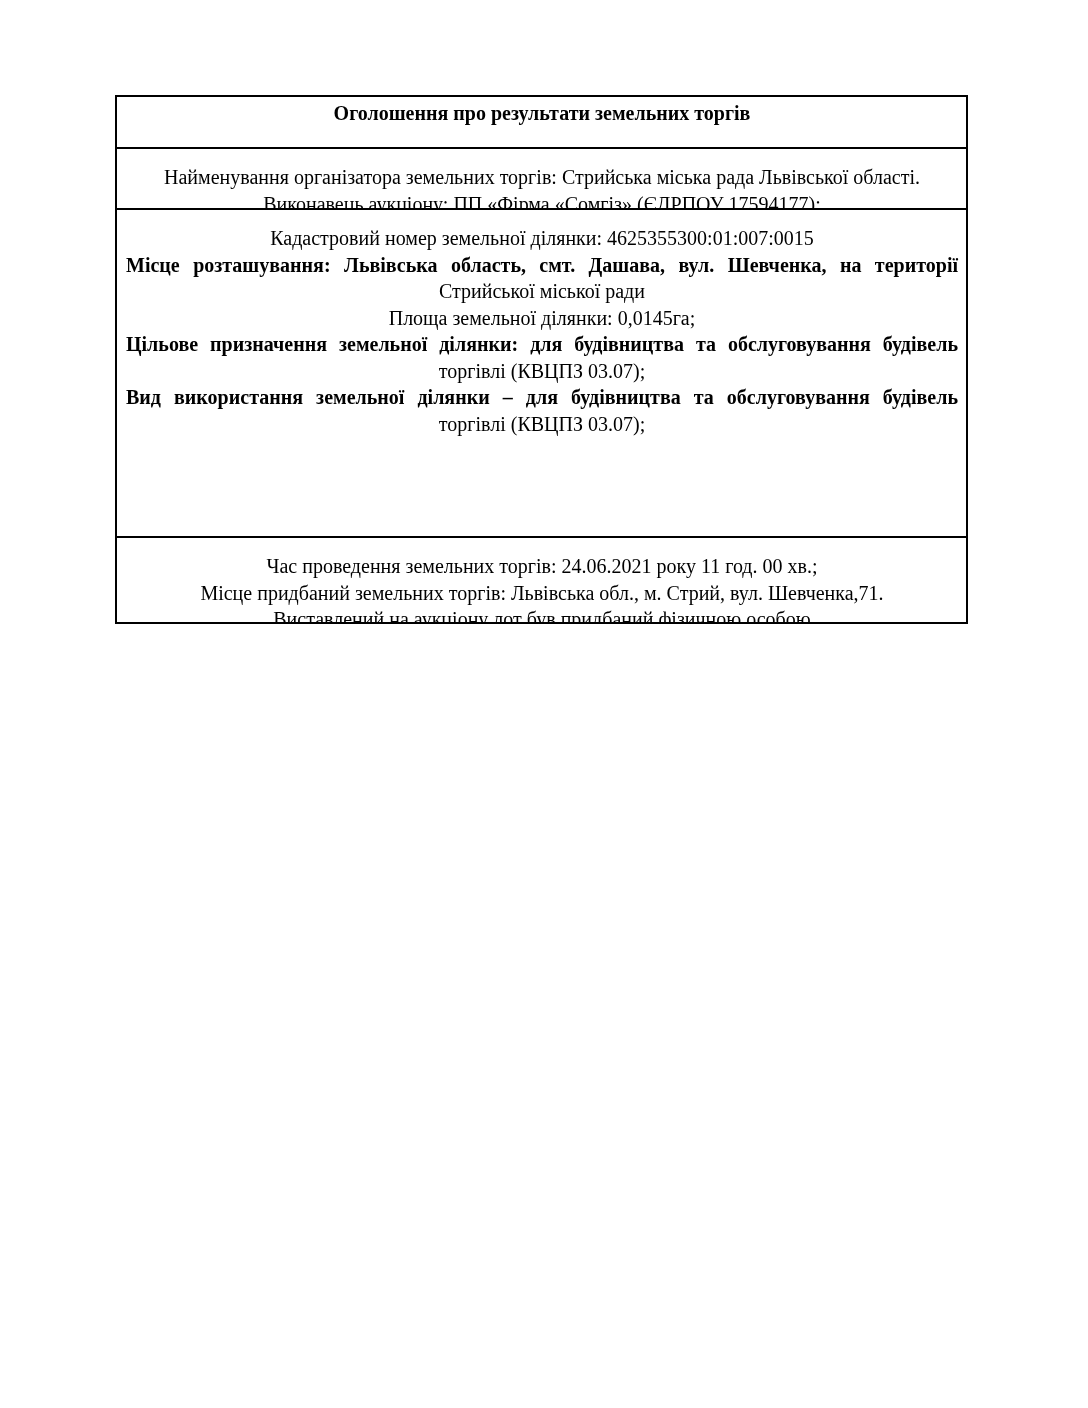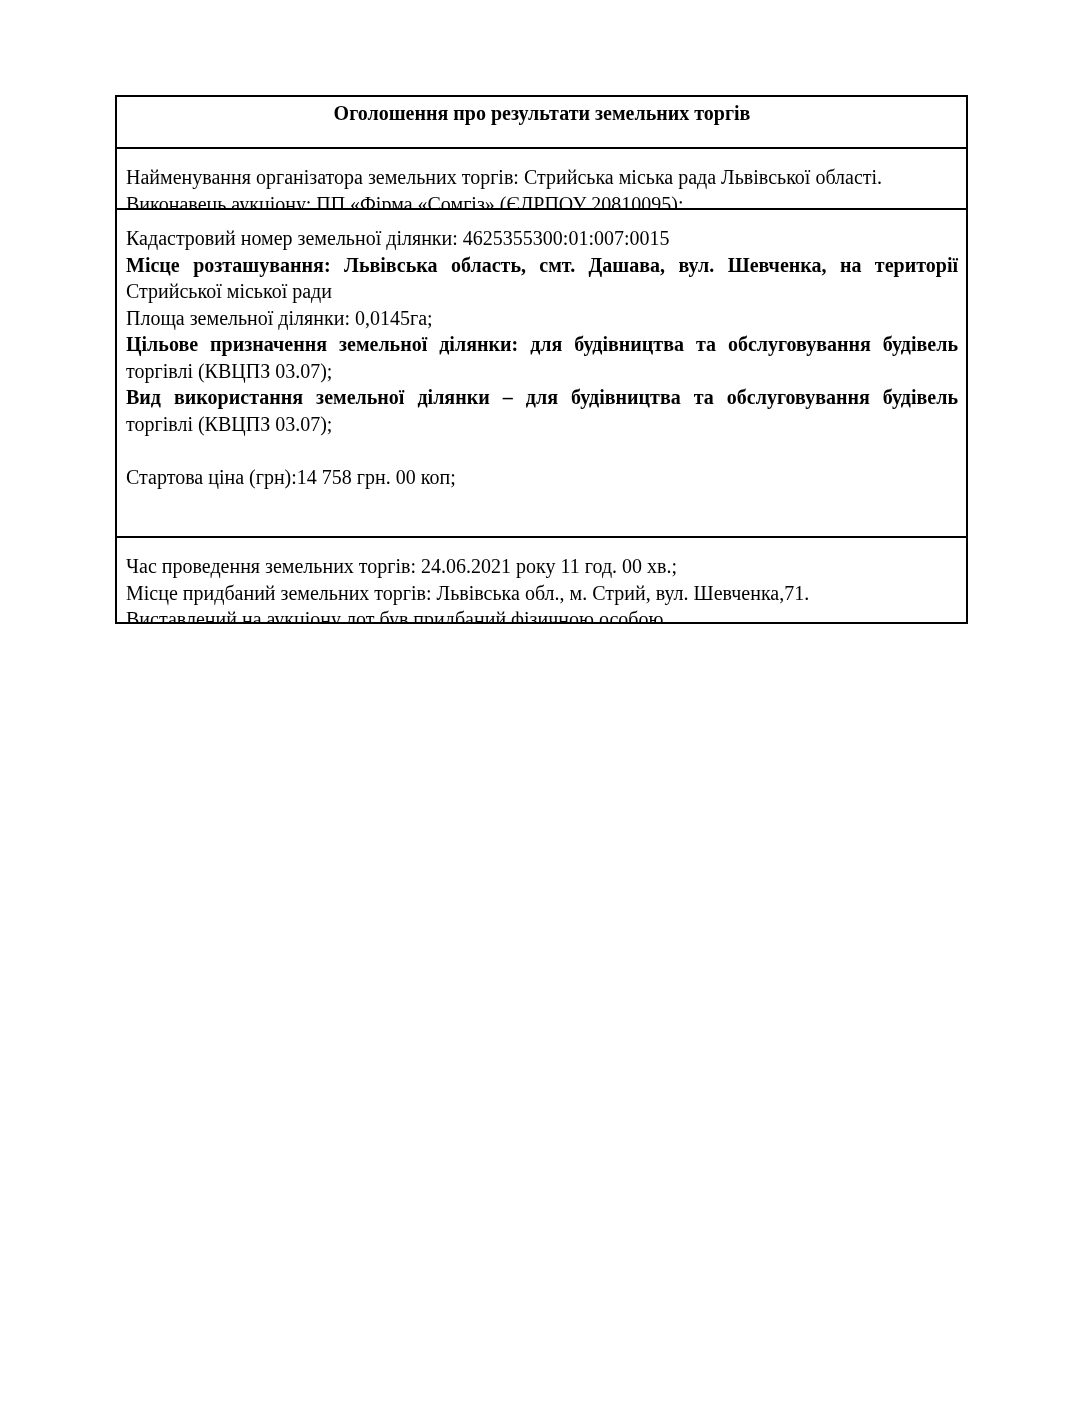--- a/index.html
+++ b/index.html
@@ -42,21 +42,21 @@
   .organizer-row {
     height: 61px;
   }
   .details-row {
     height: 328px;
   }
   .auction-row {
     height: 86px;
   }
   .line {
-    text-align: left;
+    text-align: center;
   }
   .line-justify {
     text-align: justify;
     text-align-last: justify;
     font-weight: bold;
   }
   .blank-line {
     height: 26.5px;
   }
 </style>
@@ -64,34 +64,33 @@
 <body>
 
 <div class="doc-table">
 
   <div class="row title-row">
     <div class="line" style="text-align:center;">Оголошення про результати земельних торгів</div>
   </div>
 
   <div class="row organizer-row">
     <div class="line">Найменування організатора земельних торгів: Стрийська міська рада Львівської області.</div>
-    <div class="line">Виконавець аукціону: ПП «Фірма «Сомгіз» (ЄДРПОУ 20810095);</div>
+    <div class="line">Виконавець аукціону: ПП «Фірма «Сомгіз» (ЄДРПОУ 17594177);</div>
   </div>
 
   <div class="row details-row">
     <div class="line">Кадастровий номер земельної ділянки: 4625355300:01:007:0015</div>
     <div class="line line-justify">Місце розташування: Львівська область, смт. Дашава, вул. Шевченка, на території</div>
     <div class="line">Стрийської міської ради</div>
     <div class="line">Площа земельної ділянки: 0,0145га;</div>
     <div class="line line-justify">Цільове призначення земельної ділянки: для  будівництва та обслуговування будівель</div>
     <div class="line">торгівлі (КВЦПЗ 03.07);</div>
     <div class="line line-justify">Вид використання земельної ділянки – для  будівництва та обслуговування будівель</div>
     <div class="line">торгівлі (КВЦПЗ 03.07);</div>
     <div class="blank-line"></div>
-    <div class="line">Стартова ціна (грн):14 758 грн. 00 коп;</div>
   </div>
 
   <div class="row auction-row">
     <div class="line">Час проведення земельних торгів: 24.06.2021 року 11 год. 00 хв.;</div>
     <div class="line">Місце придбаний земельних торгів: Львівська обл., м. Стрий, вул. Шевченка,71.</div>
     <div class="line">Виставлений на аукціону лот був придбаний фізичною особою</div>
   </div>
 
 </div>
 

